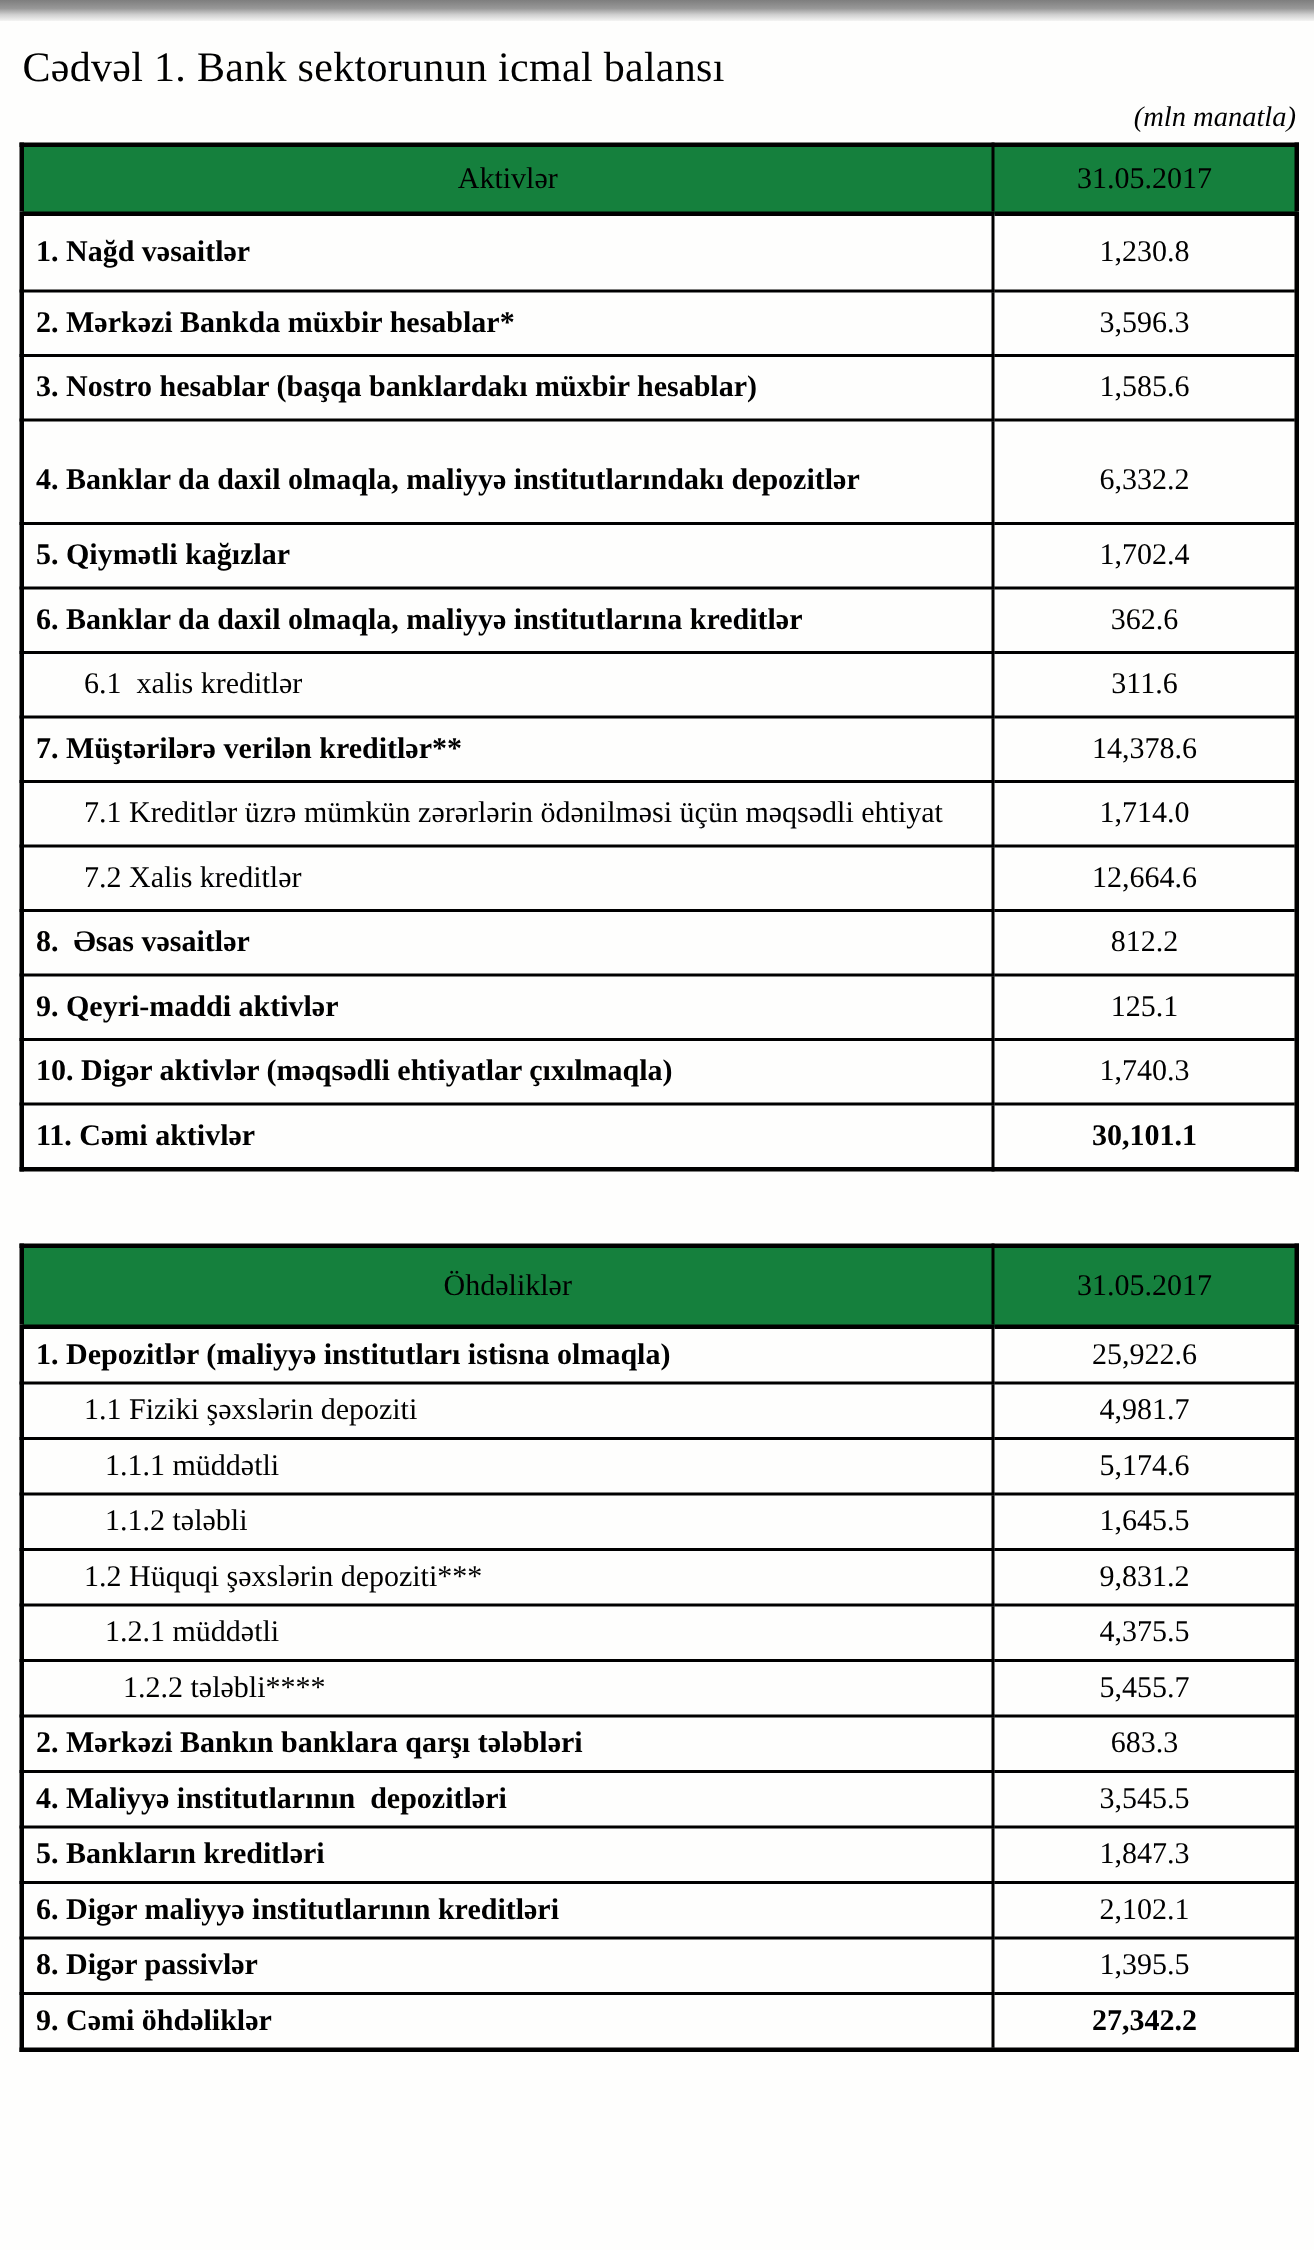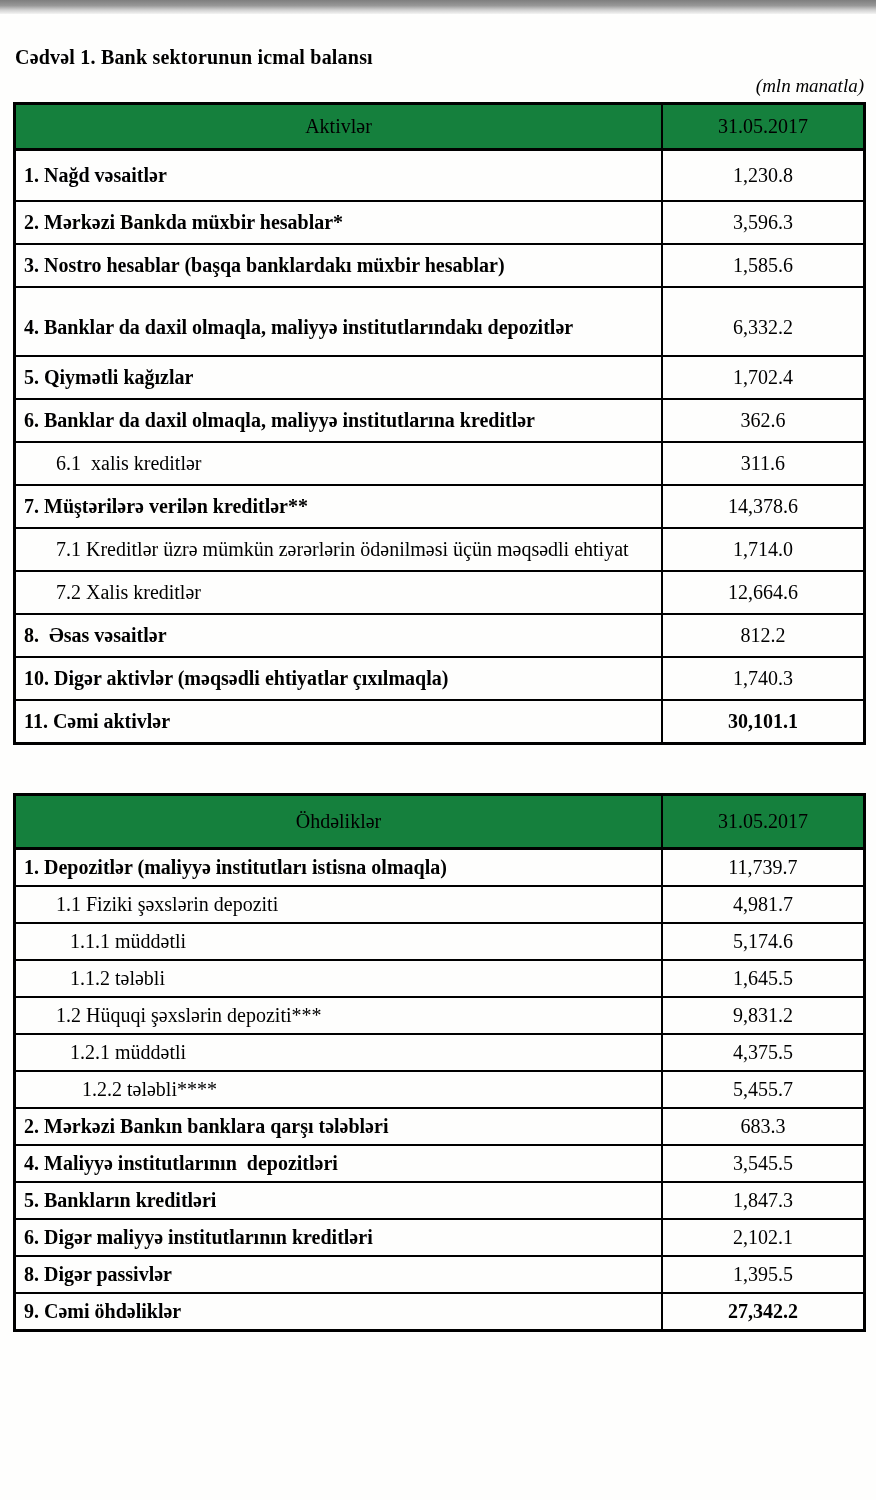--- a/index.html
+++ b/index.html
@@ -9,22 +9,22 @@
     font-family: "Liberation Serif", "DejaVu Serif", serif;
     color: #000;
   }
   .canvas { width: 876px; height: 1500px; position: relative; overflow: hidden; background:#fefefd; }
   .topbar {
     height: 14px; width: 100%;
     background: linear-gradient(180deg, #7e7e7e 0%, #989898 40%, #cfcfcf 70%, #f4f4f3 100%);
   }
   .page { padding: 0 10px 0 13px; }
   .doc-title {
-    font-size: 20px; font-weight: bold; letter-spacing: 0.2px;
-    margin: 32px 0 0 2px;
+    font-size: 28px; font-weight: normal; letter-spacing: 0.2px;
+    margin: 16px 0 0 2px;
   }
   .unit-note {
     text-align: right; font-style: italic; font-size: 19px;
     margin: 6px 2px 5px 0;
   }
   table.balance {
     width: 100%; border-collapse: collapse;
     border: 3px solid #000;
     table-layout: fixed;
   }
@@ -116,41 +116,45 @@
           </tr>
           <tr>
             <td class="lbl ind1">7.2 Xalis kreditlər</td>
             <td class="val">12,664.6</td>
           </tr>
           <tr>
             <td class="lbl ind0">8.  Əsas vəsaitlər</td>
             <td class="val">812.2</td>
           </tr>
           <tr>
+            <td class="lbl ind0">9. Qeyri-maddi aktivlər</td>
+            <td class="val">125.1</td>
+          </tr>
+          <tr>
             <td class="lbl ind0">10. Digər aktivlər (məqsədli ehtiyatlar çıxılmaqla)</td>
             <td class="val">1,740.3</td>
           </tr>
           <tr>
             <td class="lbl ind0 bold">11. Cəmi aktivlər</td>
             <td class="val bold">30,101.1</td>
           </tr>
         </tbody>
     </table>
 
     <table class="balance" id="liabilities-table">
       <thead>
         <tr>
           <th class="label-col">Öhdəliklər</th>
           <th class="date-col">31.05.2017</th>
         </tr>
       </thead>
       <tbody>
           <tr>
             <td class="lbl ind0">1. Depozitlər (maliyyə institutları istisna olmaqla)</td>
-            <td class="val">11,739.7</td>
+            <td class="val">25,922.6</td>
           </tr>
           <tr>
             <td class="lbl ind1">1.1 Fiziki şəxslərin depoziti</td>
             <td class="val">4,981.7</td>
           </tr>
           <tr>
             <td class="lbl ind2">1.1.1 müddətli</td>
             <td class="val">5,174.6</td>
           </tr>
           <tr>

